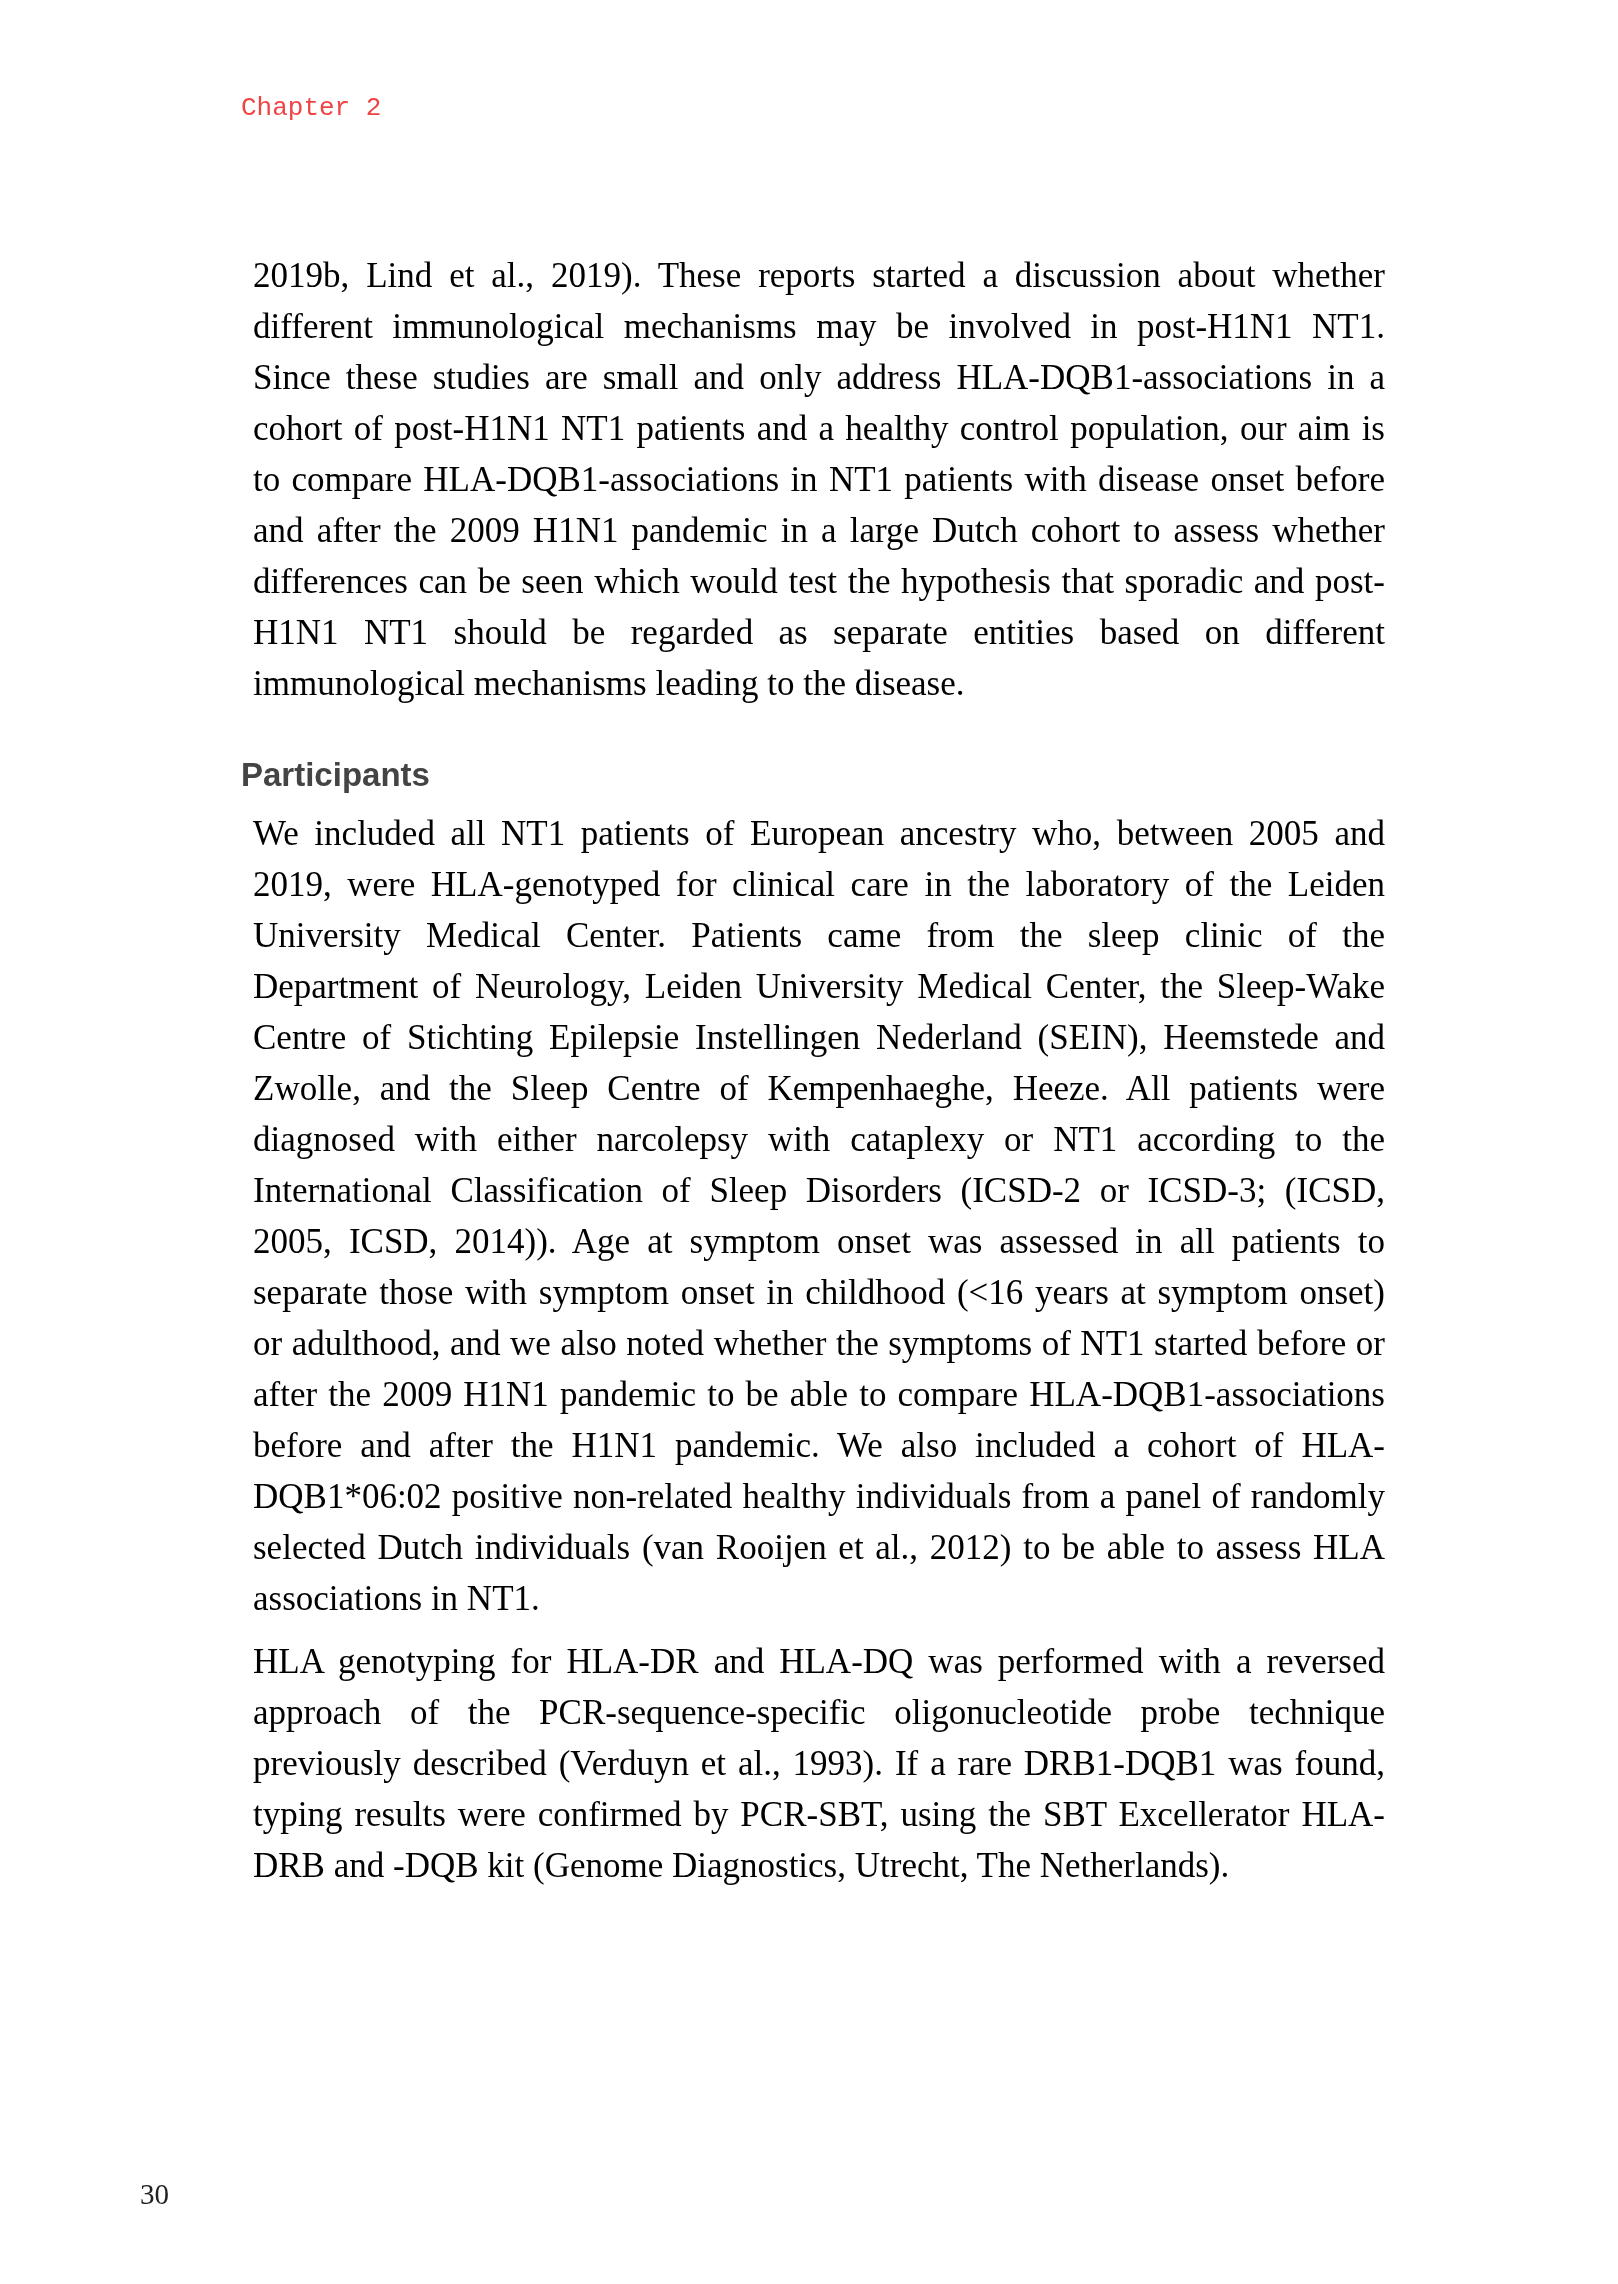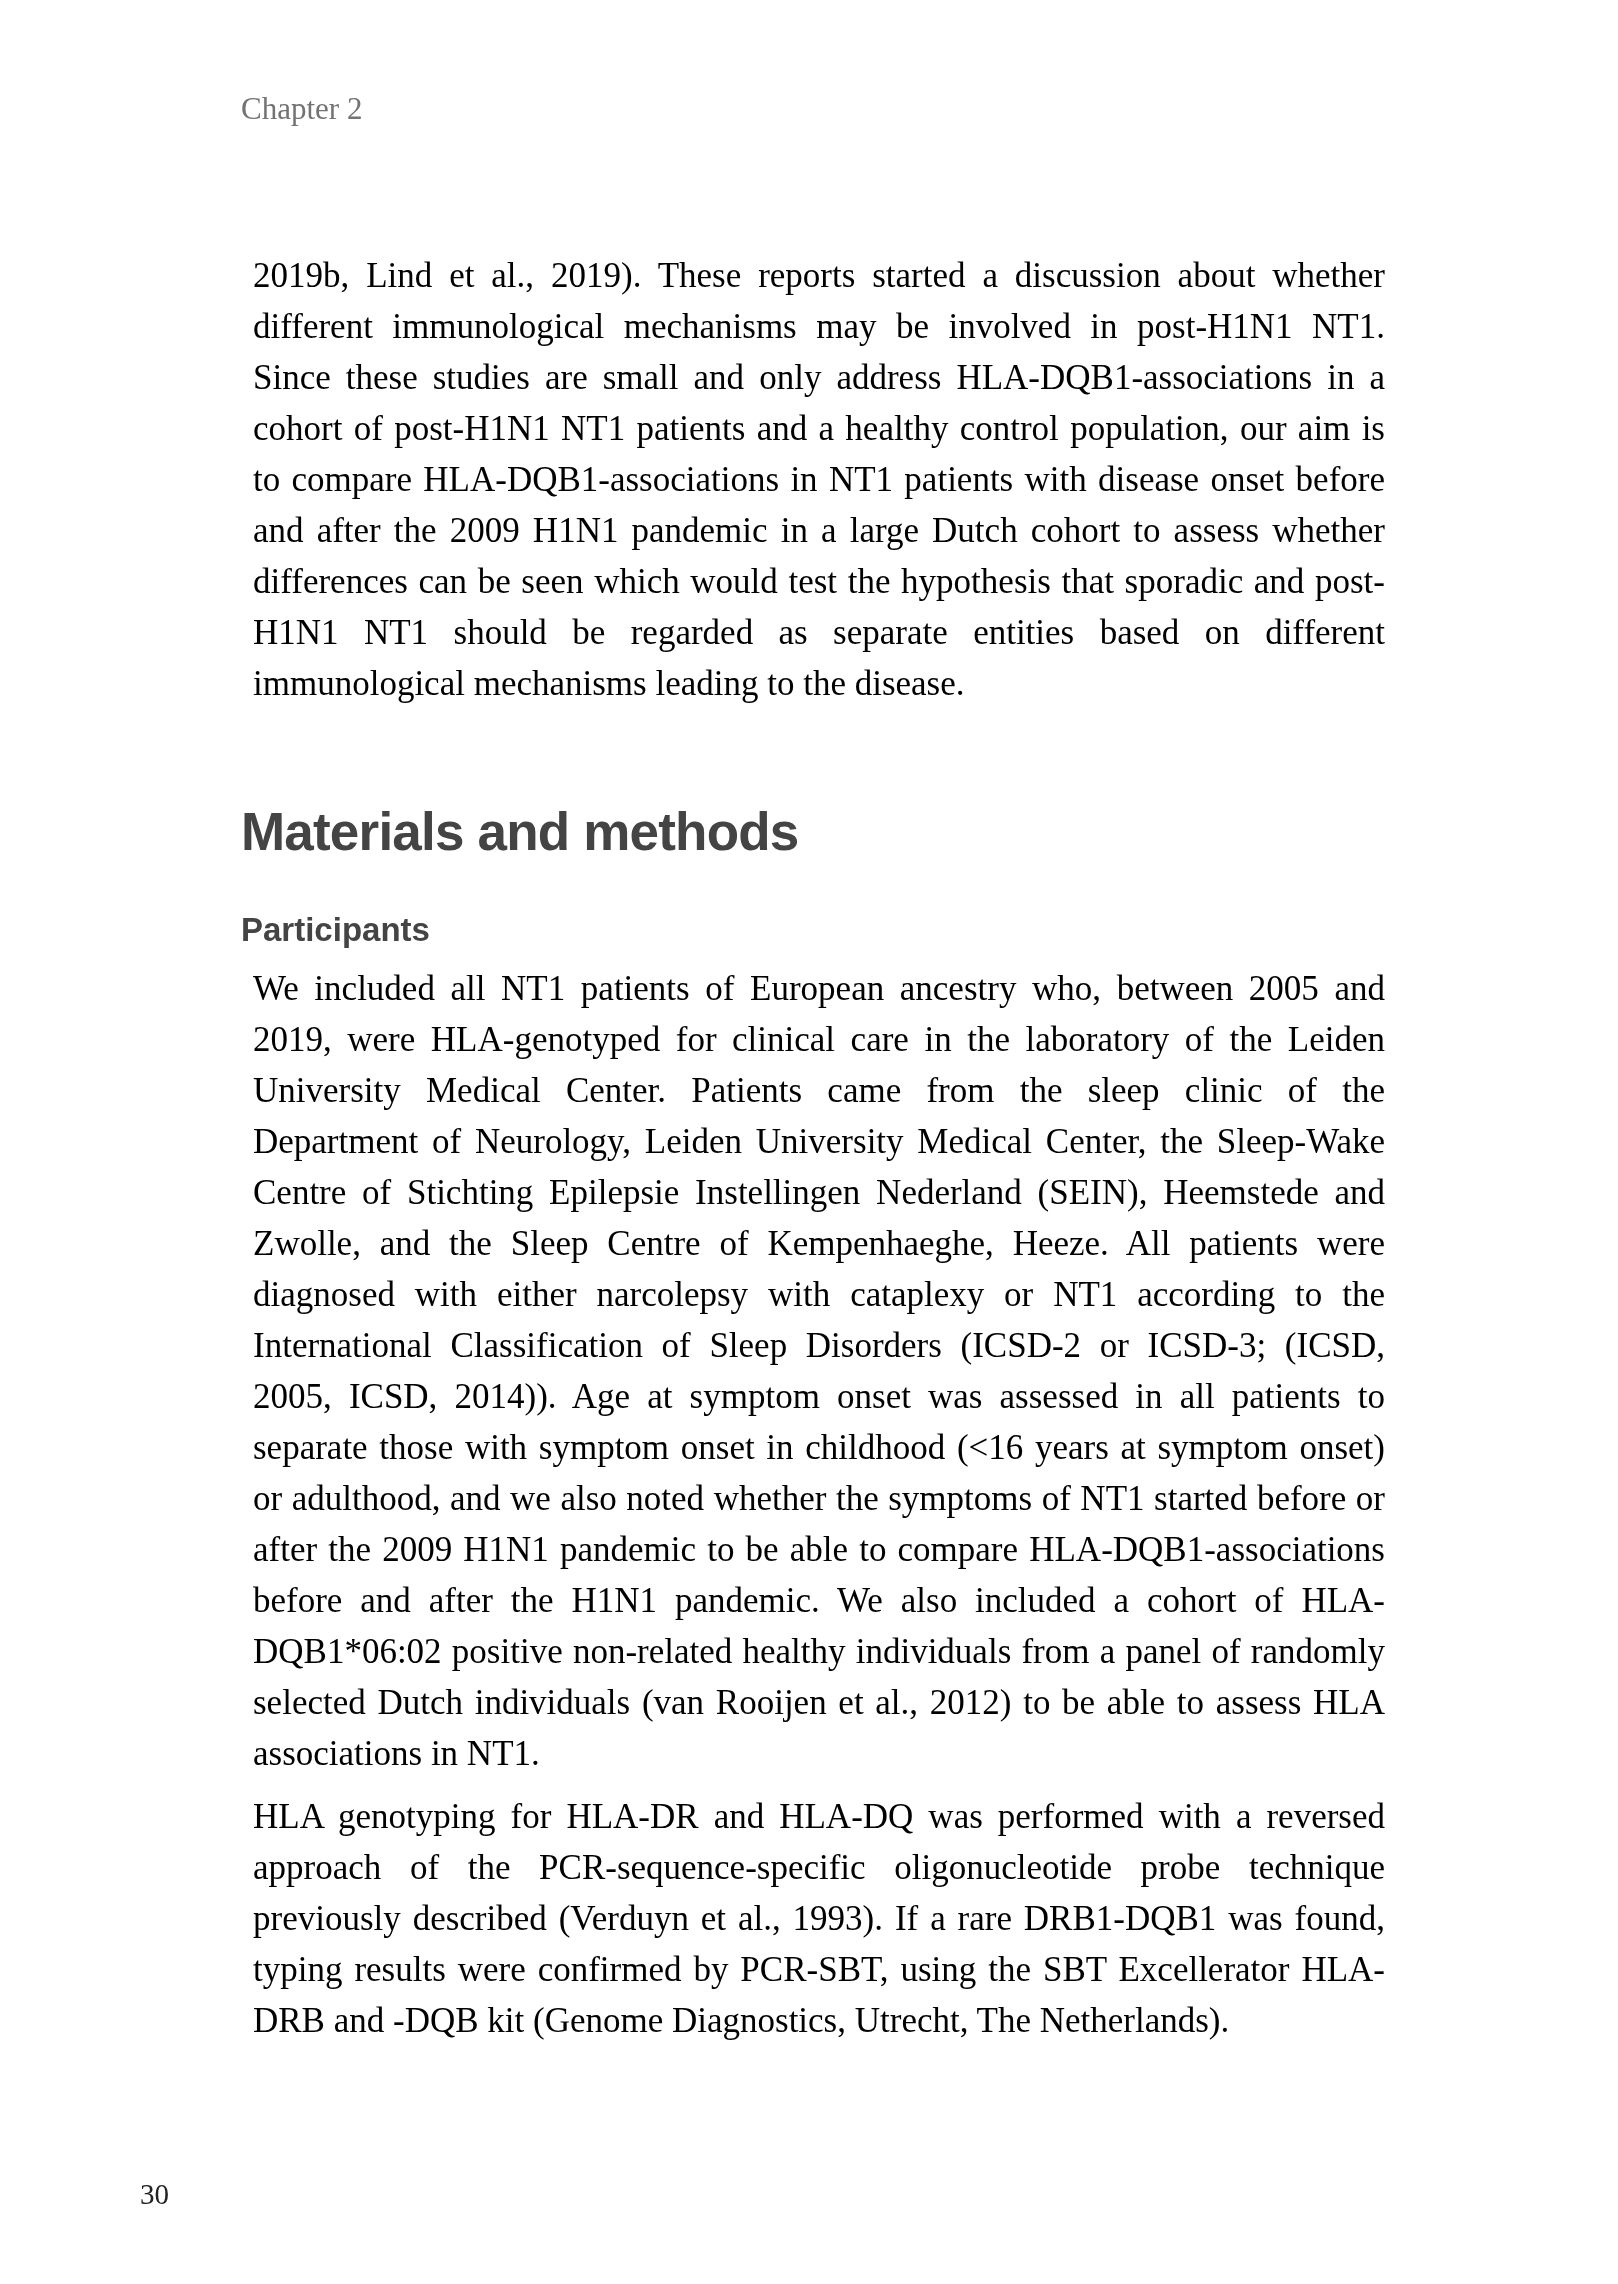--- a/index.html
+++ b/index.html
@@ -12,23 +12,24 @@
     height: 2284px;
     position: relative;
     overflow: hidden;
     color: #1a1a1a;
     font-family: "Liberation Serif", "DejaVu Serif", serif;
   }
   .running-header {
     position: absolute;
     left: 241px;
     top: 90px;
-    font-size: 31px;
+    font-size: 26px;
     line-height: 37px;
-    color: #737373;
+    color: #ef4444;
+    font-family: Liberation Mono, monospace;
   }
   .content {
     position: absolute;
     left: 241px;
     top: 238px;
     width: 1156px;
   }
   .para {
     font-size: 35px;
     line-height: 51px;
@@ -67,21 +68,20 @@
   }
 </style>
 </head>
 <body>
 
 <div class="running-header">Chapter 2</div>
 
 <div class="content">
   <p class="para">2019b, Lind et al., 2019). These reports started a discussion about whether different immunological mechanisms may be involved in post-H1N1 NT1. Since these studies are small and only address HLA-DQB1-associations in a cohort of post-H1N1 NT1 patients and a healthy control population, our aim is to compare HLA-DQB1-associations in NT1 patients with disease onset before and after the 2009 H1N1 pandemic in a large Dutch cohort to assess whether differences can be seen which would test the hypothesis that sporadic and post-H1N1 NT1 should be regarded as separate entities based on different immunological mechanisms leading to the disease.</p>
 
-  <h1 class="section-heading">Materials and methods</h1>
 
   <h2 class="sub-heading">Participants</h2>
   <p class="para">We included all NT1 patients of European ancestry who, between 2005 and 2019, were HLA-genotyped for clinical care in the laboratory of the Leiden University Medical Center. Patients came from the sleep clinic of the Department of Neurology, Leiden University Medical Center, the Sleep-Wake Centre of Stichting Epilepsie Instellingen Nederland (SEIN), Heemstede and Zwolle, and the Sleep Centre of Kempenhaeghe, Heeze. All patients were diagnosed with either narcolepsy with cataplexy or NT1 according to the International Classification of Sleep Disorders (ICSD-2 or ICSD-3; (ICSD, 2005, ICSD, 2014)). Age at symptom onset was assessed in all patients to separate those with symptom onset in childhood (&lt;16 years at symptom onset) or adulthood, and we also noted whether the symptoms of NT1 started before or after the 2009 H1N1 pandemic to be able to compare HLA-DQB1-associations before and after the H1N1 pandemic. We also included a cohort of HLA-DQB1*06:02 positive non-related healthy individuals from a panel of randomly selected Dutch individuals (van Rooijen et al., 2012) to be able to assess HLA associations in NT1.</p>
 
   <p class="para">HLA genotyping for HLA-DR and HLA-DQ was performed with a reversed approach of the PCR-sequence-specific oligonucleotide probe technique previously described (Verduyn et al., 1993). If a rare DRB1-DQB1 was found, typing results were confirmed by PCR-SBT, using the SBT Excellerator HLA-DRB and -DQB kit (Genome Diagnostics, Utrecht, The Netherlands).</p>
 </div>
 
 <div class="page-number">30</div>
 
 

